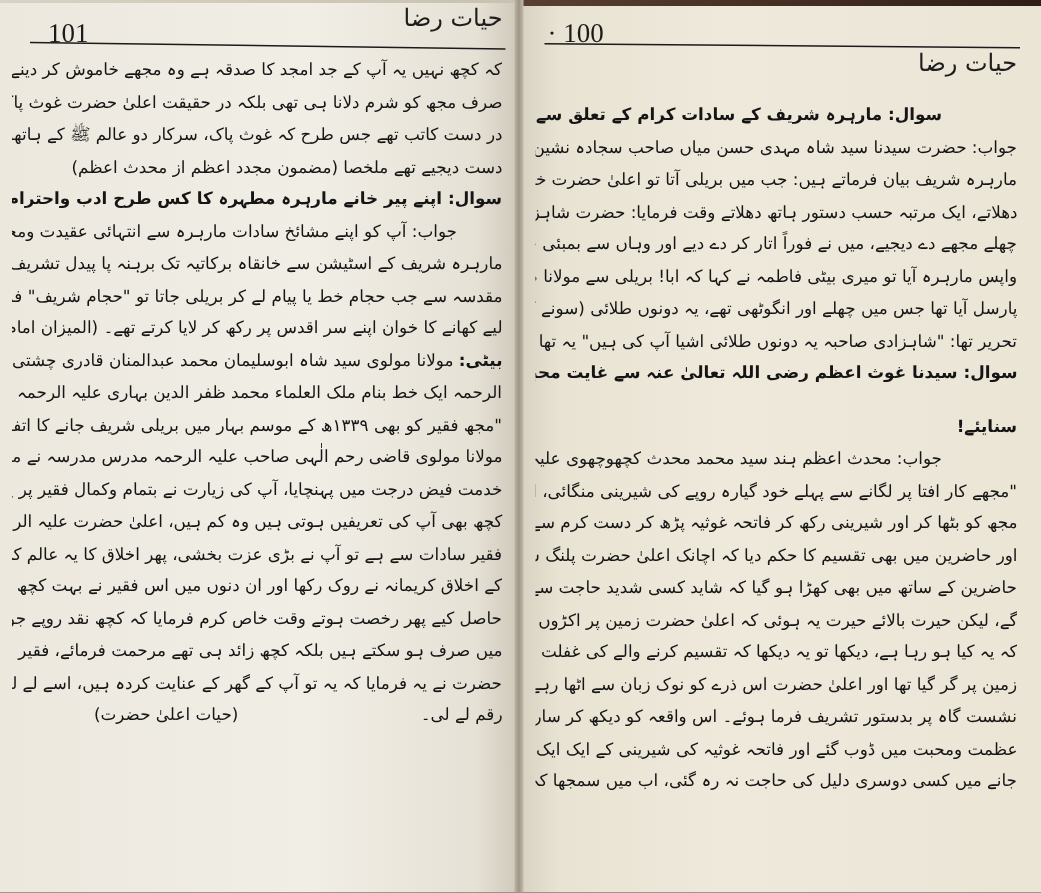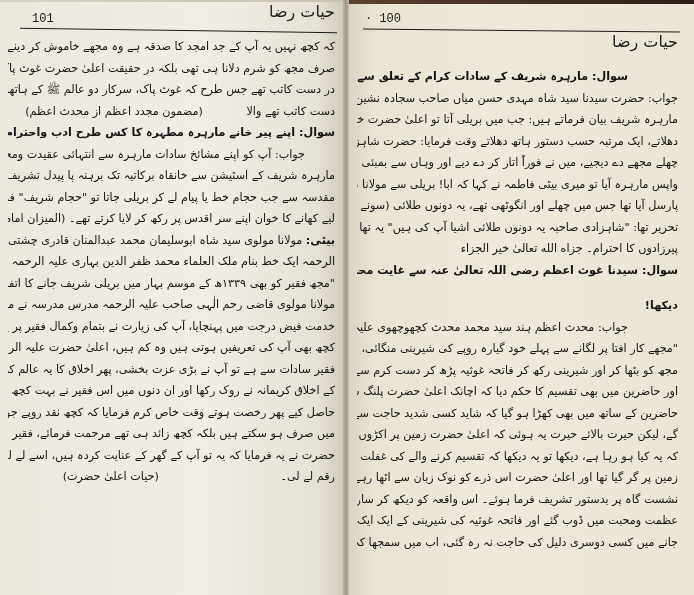--- a/index.html
+++ b/index.html
@@ -52,23 +52,23 @@
       z-index: 2;
     }
     .header {
       position: relative;
       height: 26px;
       font-family: "Liberation Sans", sans-serif;
     }
     .page-number {
       position: absolute;
       top: 6px;
-      font-size: 12px;
+      font-size: 18px;
       color: #1b1b1b;
-      font-family: Liberation Mono, monospace;
+      font-family: Liberation Serif, serif;
     }
     .page-left .page-number { left: 24px; }
     .page-right .page-number { left: 8px; }
     .running-title {
       position: absolute;
       font-size: 16px;
       color: #1d1d1d;
       font-family: "DejaVu Sans", sans-serif;
       direction: rtl;
     }
@@ -97,21 +97,20 @@
       overflow: hidden;
       text-align-last: justify;
     }
     .line.short { text-align-last: right; }
     .line.center { text-align: center; text-align-last: center; }
     .line.indent { padding-right: 30px; }
     .line.indent-big { padding-right: 50px; }
     .q { font-weight: bold; }
     .citation {
       display: inline-block;
-      margin-right: 40px;
     }
     .spacer { height: 14px; }
   </style>
 </head>
 <body>
 
 <div class="spread">
 
   <div class="page page-left">
     <div class="top-band"></div>
@@ -119,21 +118,21 @@
       <span class="page-number">101</span>
       <span class="running-title">حیات رضا</span>
       <div class="rule"></div>
     </div>
 
     <div class="body-text">
       <span class="line">کہ کچھ نہیں یہ آپ کے جد امجد کا صدقہ ہے وہ مجھے خاموش کر دینے کے لیے ہی نہ تھا اور نہ</span>
       <span class="line">صرف مجھ کو شرم دلانا ہی تھی بلکہ در حقیقت اعلیٰ حضرت غوث پاک کے ہاتھ میں چوں قلم</span>
       <span class="line">در دست کاتب تھے جس طرح کہ غوث پاک، سرکار دو عالم ﷺ کے ہاتھوں میں چوں قلم در</span>
       <span class="line short">
-        <span>دست کاتب تھے والا</span>
+        <span>دست دیجیے تھے ملخصا</span>
         <span class="citation">(مضمون مجدد اعظم از محدث اعظم)</span>
       </span>
 
       <span class="line center q">سوال: اپنے پیر خانے مارہرہ مطہرہ کا کس طرح ادب واحترام فرماتے تھے؟</span>
       <span class="line short indent">جواب: آپ کو اپنے مشائخ سادات مارہرہ سے انتہائی عقیدت ومحبت تھی۔</span>
       <span class="line">مارہرہ شریف کے اسٹیشن سے خانقاہ برکاتیہ تک برہنہ پا پیدل تشریف لے جاتے اور مارہرہ</span>
       <span class="line">مقدسہ سے جب حجام خط یا پیام لے کر بریلی جاتا تو "حجام شریف" فرماتے اور اس کے</span>
       <span class="line">لیے کھانے کا خوان اپنے سر اقدس پر رکھ کر لایا کرتے تھے۔ (المیزان امام احمد رضا نمبر)</span>
 
       <span class="line">
@@ -169,25 +168,24 @@
 
     <div class="body-text">
       <span class="line short indent-big q">سوال: مارہرہ شریف کے سادات کرام کے تعلق سے کوئی واقعہ سنایئے!</span>
       <span class="line">جواب: حضرت سیدنا سید شاہ مہدی حسن میاں صاحب سجادہ نشین سرکار کلاں</span>
       <span class="line">مارہرہ شریف بیان فرماتے ہیں: جب میں بریلی آتا تو اعلیٰ حضرت خود کھانا لاتے اور ہاتھ</span>
       <span class="line">دھلاتے، ایک مرتبہ حسب دستور ہاتھ دھلاتے وقت فرمایا: حضرت شاہزادے! انگوٹھی اور</span>
       <span class="line">چھلے مجھے دے دیجیے، میں نے فوراً اتار کر دے دیے اور وہاں سے بمبئی چلا گیا۔ بمبئی سے</span>
       <span class="line">واپس مارہرہ آیا تو میری بیٹی فاطمہ نے کہا کہ ابا! بریلی سے مولانا صاحب کے یہاں سے</span>
       <span class="line">پارسل آیا تھا جس میں چھلے اور انگوٹھی تھے، یہ دونوں طلائی (سونے کے) تھے، والا نامہ میں</span>
       <span class="line">تحریر تھا: "شاہزادی صاحبہ یہ دونوں طلائی اشیا آپ کی ہیں" یہ تھا اعلیٰ حضرت کا سادات اور</span>
-      <span class="line short">پیرزادوں کا احترام۔ جزاه الله تعالىٰ خير الجزاء</span>
 
       <span class="line q">سوال: سیدنا غوث اعظم رضی اللہ تعالیٰ عنہ سے غایت محبت وعقیدت کا کوئی واقعہ</span>
       <div class="spacer"></div>
-      <span class="line short q">دیکھا!</span>
+      <span class="line short q">سنایئے!</span>
       <span class="line short indent-big">جواب: محدث اعظم ہند سید محمد محدث کچھوچھوی علیہ الرحمہ فرماتے ہیں:</span>
       <span class="line">"مجھے کار افتا پر لگانے سے پہلے خود گیارہ روپے کی شیرینی منگائی، اپنے پلنگ پر</span>
       <span class="line">مجھ کو بٹھا کر اور شیرینی رکھ کر فاتحہ غوثیہ پڑھ کر دست کرم سے شیرینی مجھ کو بھی عطا فرمائی</span>
       <span class="line">اور حاضرین میں بھی تقسیم کا حکم دیا کہ اچانک اعلیٰ حضرت پلنگ سے اٹھ کھڑے ہوئے، سب</span>
       <span class="line">حاضرین کے ساتھ میں بھی کھڑا ہو گیا کہ شاید کسی شدید حاجت سے اندر تشریف لے جائیں</span>
       <span class="line">گے، لیکن حیرت بالائے حیرت یہ ہوئی کہ اعلیٰ حضرت زمین پر اکڑوں بیٹھ گئے، سمجھ میں نہ آیا</span>
       <span class="line">کہ یہ کیا ہو رہا ہے، دیکھا تو یہ دیکھا کہ تقسیم کرنے والے کی غفلت سے شیرینی کا ایک ذرہ</span>
       <span class="line">زمین پر گر گیا تھا اور اعلیٰ حضرت اس ذرے کو نوک زبان سے اٹھا رہے ہیں اور پھر اپنی</span>
       <span class="line">نشست گاہ پر بدستور تشریف فرما ہوئے۔ اس واقعہ کو دیکھ کر سارے حاضرین سرکار غوثیت کی</span>
       <span class="line">عظمت ومحبت میں ڈوب گئے اور فاتحہ غوثیہ کی شیرینی کے ایک ایک ذرے کے تبرک ہو</span>

